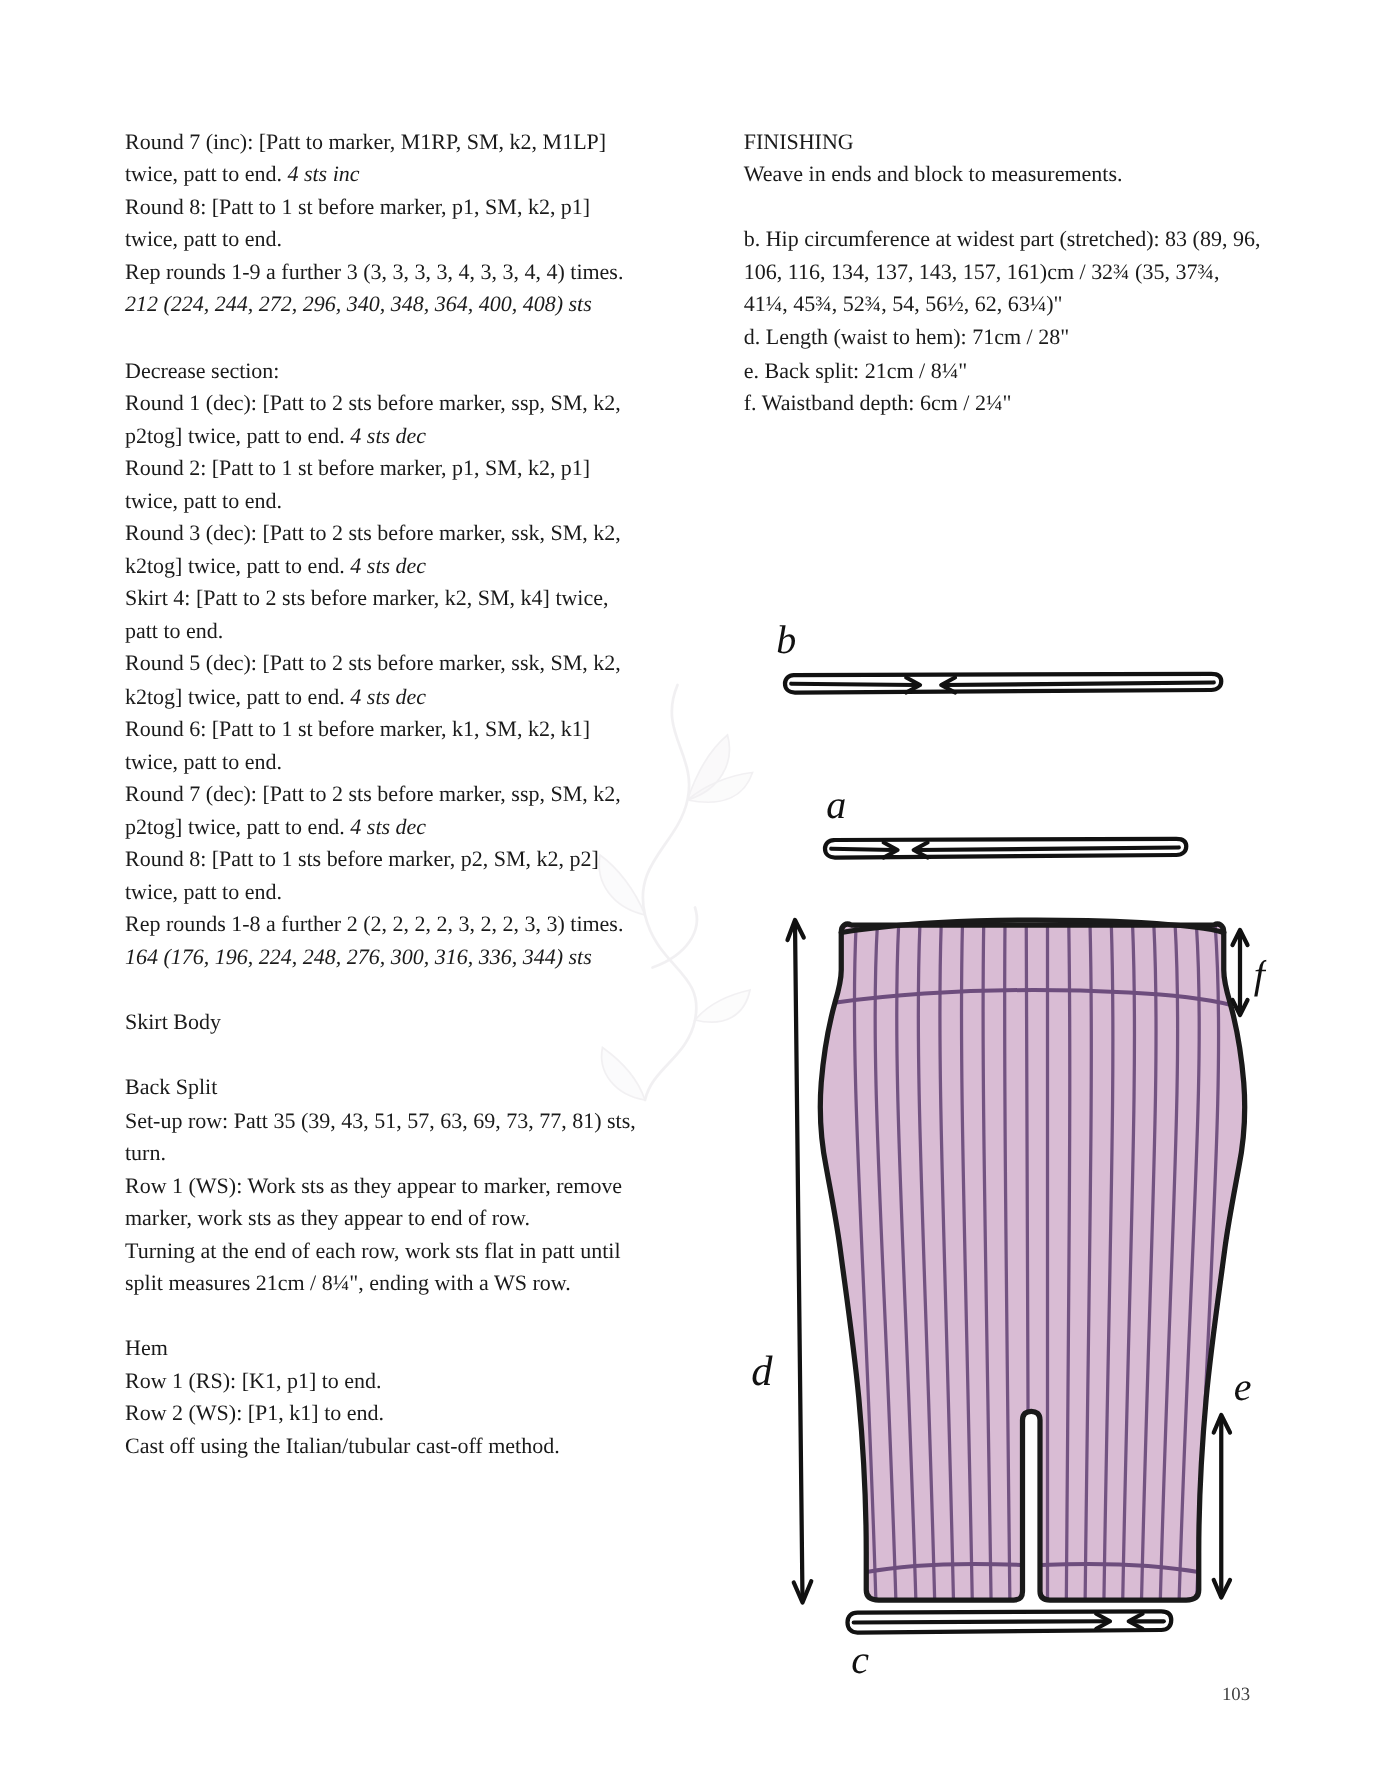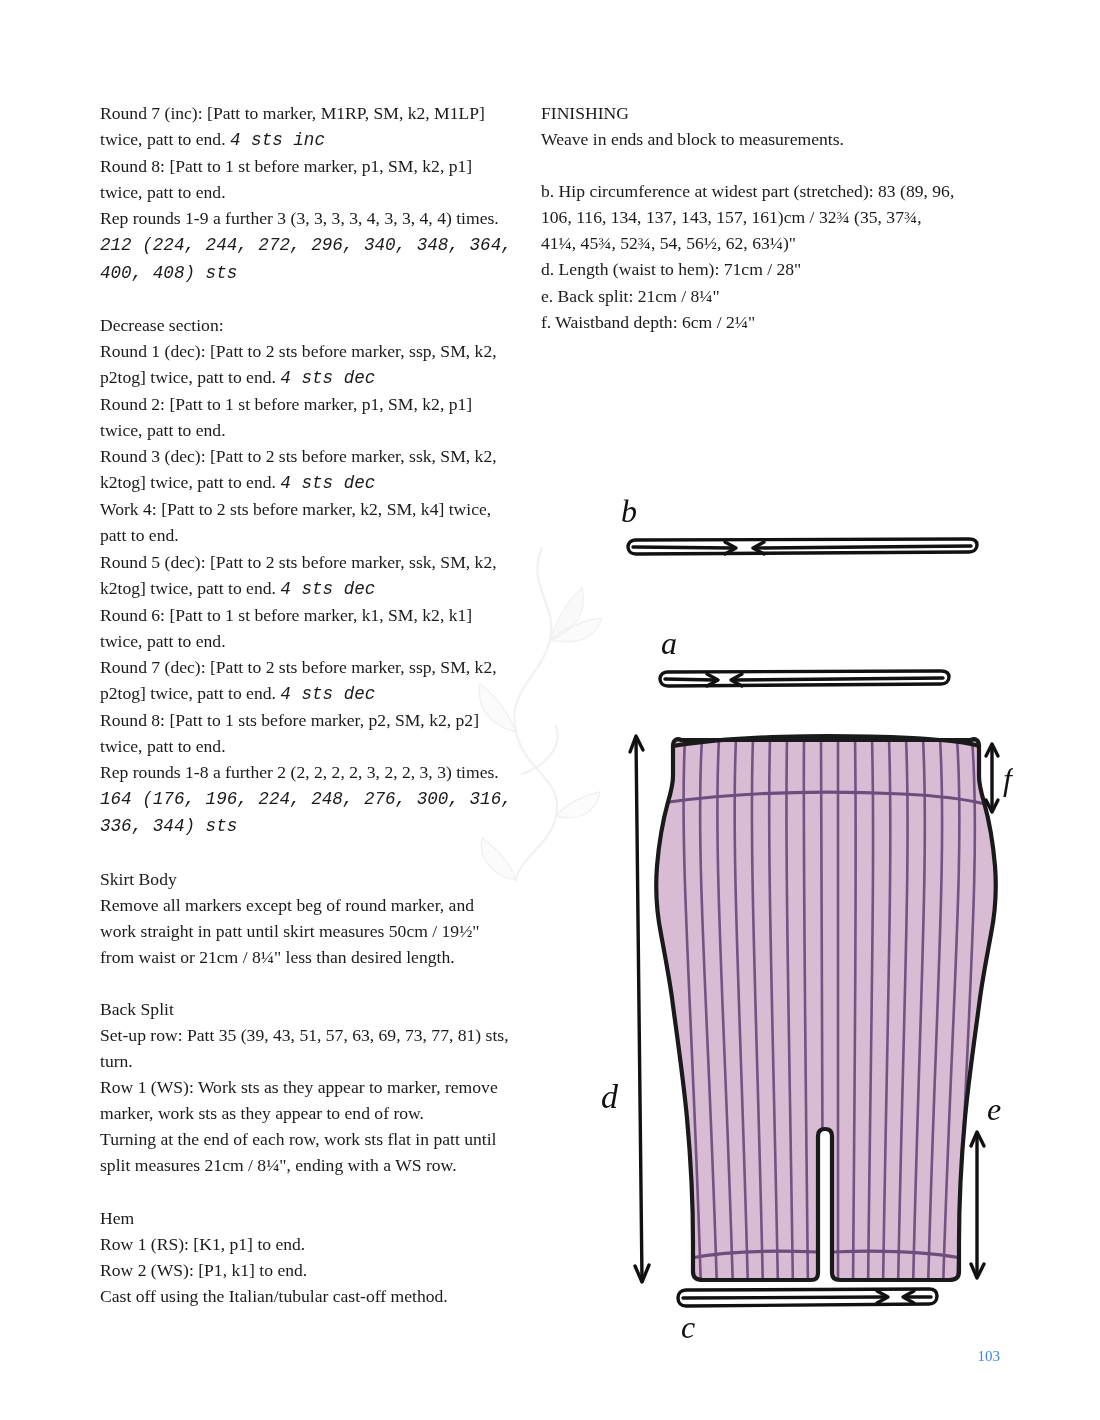--- a/index.html
+++ b/index.html
@@ -33,45 +33,45 @@
   }
 
   .col {
     position: absolute;
     top: 100px;
     font-size: 17.6px;
     line-height: 26.1px;
     text-align: left;
   }
   .col-left  { left: 100px;  width: 412px; }
-  .col-right { left: 541px;  width: 415px; }
+  .col-right { left: 595px;  width: 415px; }
 
   .para { margin: 0; }
   .para + .para { margin-top: 0; }
   .gap { height: 26px; }
 
   b, .b { font-weight: normal; }
-  i, .i { font-style: italic; font-family: Liberation Mono, monospace; }
+  i, .i { font-style: italic; }
 
   
   .schematic {
     position: absolute;
     left: 573px;
     top: 490px;
     width: 440px;
     height: 860px;
   }
   .schematic svg { display: block; width: 100%; height: 100%; }
 
   .page-number {
     position: absolute;
     right: 100px;
     top: 1348px;
     font-size: 15px;
-    color: #3b82f6;
+    color: #404040;
     text-align: right;
   }
 </style>
 </head>
 <body>
 
 <div class="page">
 
   <div class="watermark">
     <svg viewBox="0 0 200 360" xmlns="http://www.w3.org/2000/svg" aria-hidden="true">
@@ -90,29 +90,28 @@
 
   <div class="col col-left">
       <p class="para"><span class="b">Round 7 (inc):</span><span> [Patt to marker, M1RP, SM, k2, M1LP] twice, patt to end. </span><span class="i">4 sts inc</span></p>
       <p class="para"><span class="b">Round 8:</span><span> [Patt to 1 st before marker, p1, SM, k2, p1] twice, patt to end.</span></p>
       <p class="para"><span>Rep rounds 1-9 a further 3 (3, 3, 3, 3, 4, 3, 3, 4, 4) times. </span><span class="i">212 (224, 244, 272, 296, 340, 348, 364, 400, 408) sts</span></p>
       <div class="gap"></div>
       <p class="para"><span class="b">Decrease section:</span></p>
       <p class="para"><span class="b">Round 1 (dec):</span><span> [Patt to 2 sts before marker, ssp, SM, k2, p2tog] twice, patt to end. </span><span class="i">4 sts dec</span></p>
       <p class="para"><span class="b">Round 2:</span><span> [Patt to 1 st before marker, p1, SM, k2, p1] twice, patt to end.</span></p>
       <p class="para"><span class="b">Round 3 (dec):</span><span> [Patt to 2 sts before marker, ssk, SM, k2, k2tog] twice, patt to end. </span><span class="i">4 sts dec</span></p>
-      <p class="para"><span class="b">Work 4:</span><span> [Patt to 2 sts before marker, k2, SM, k4] twice, patt to end.</span></p>
+      <p class="para"><span class="b">Skirt 4:</span><span> [Patt to 2 sts before marker, k2, SM, k4] twice, patt to end.</span></p>
       <p class="para"><span class="b">Round 5 (dec):</span><span> [Patt to 2 sts before marker, ssk, SM, k2, k2tog] twice, patt to end. </span><span class="i">4 sts dec</span></p>
       <p class="para"><span class="b">Round 6:</span><span> [Patt to 1 st before marker, k1, SM, k2, k1] twice, patt to end.</span></p>
       <p class="para"><span class="b">Round 7 (dec):</span><span> [Patt to 2 sts before marker, ssp, SM, k2, p2tog] twice, patt to end. </span><span class="i">4 sts dec</span></p>
       <p class="para"><span class="b">Round 8:</span><span> [Patt to 1 sts before marker, p2, SM, k2, p2] twice, patt to end.</span></p>
       <p class="para"><span>Rep rounds 1-8 a further 2 (2, 2, 2, 2, 3, 2, 2, 3, 3) times. </span><span class="i">164 (176, 196, 224, 248, 276, 300, 316, 336, 344) sts</span></p>
       <div class="gap"></div>
       <p class="para"><span class="b">Skirt Body</span></p>
-      <p class="para"><span>Remove all markers except beg of round marker, and work straight in patt until skirt measures 50cm / 19½" from waist or 21cm / 8¼" less than desired length.</span></p>
       <div class="gap"></div>
       <p class="para"><span class="b">Back Split</span></p>
       <p class="para"><span class="b">Set-up row:</span><span> Patt 35 (39, 43, 51, 57, 63, 69, 73, 77, 81) sts, turn.</span></p>
       <p class="para"><span class="b">Row 1 (WS):</span><span> Work sts as they appear to marker, remove marker, work sts as they appear to end of row.</span></p>
       <p class="para"><span>Turning at the end of each row, work sts flat in patt until split measures 21cm / 8¼", ending with a WS row.</span></p>
       <div class="gap"></div>
       <p class="para"><span class="b">Hem</span></p>
       <p class="para"><span class="b">Row 1 (RS):</span><span> [K1, p1] to end.</span></p>
       <p class="para"><span class="b">Row 2 (WS):</span><span> [P1, k1] to end.</span></p>
       <p class="para"><span>Cast off using the Italian/tubular cast-off method.</span></p>

